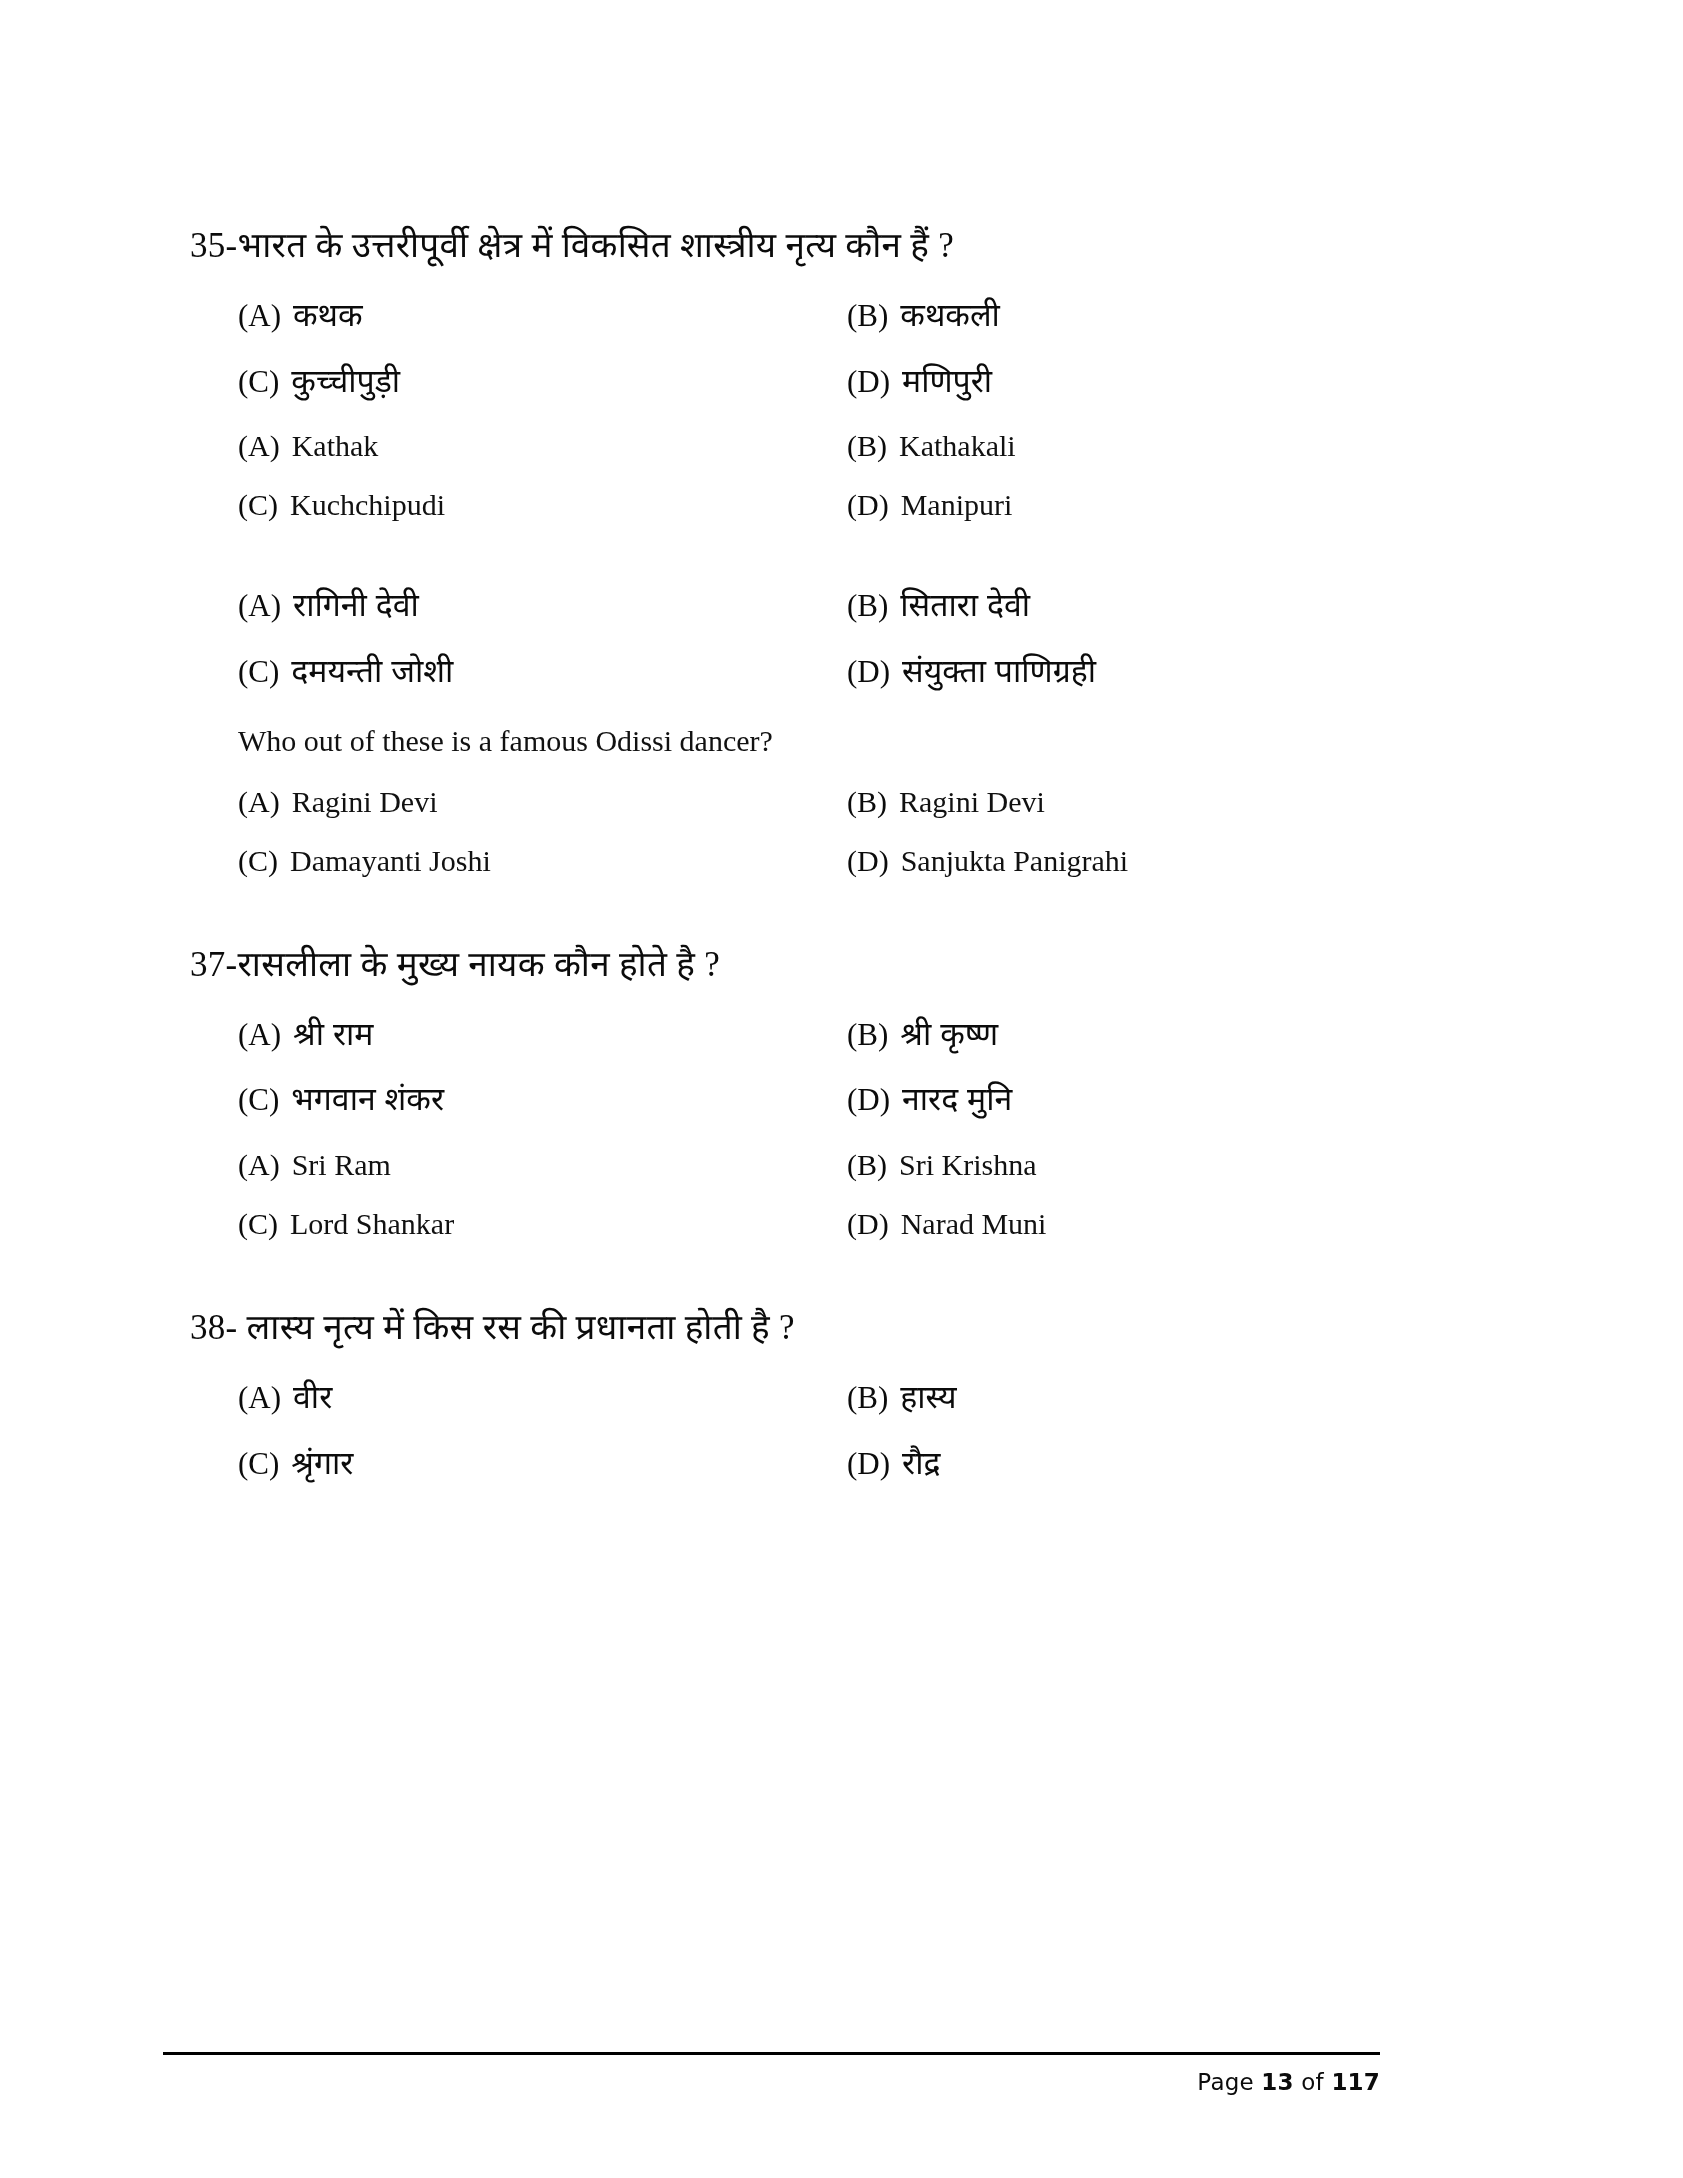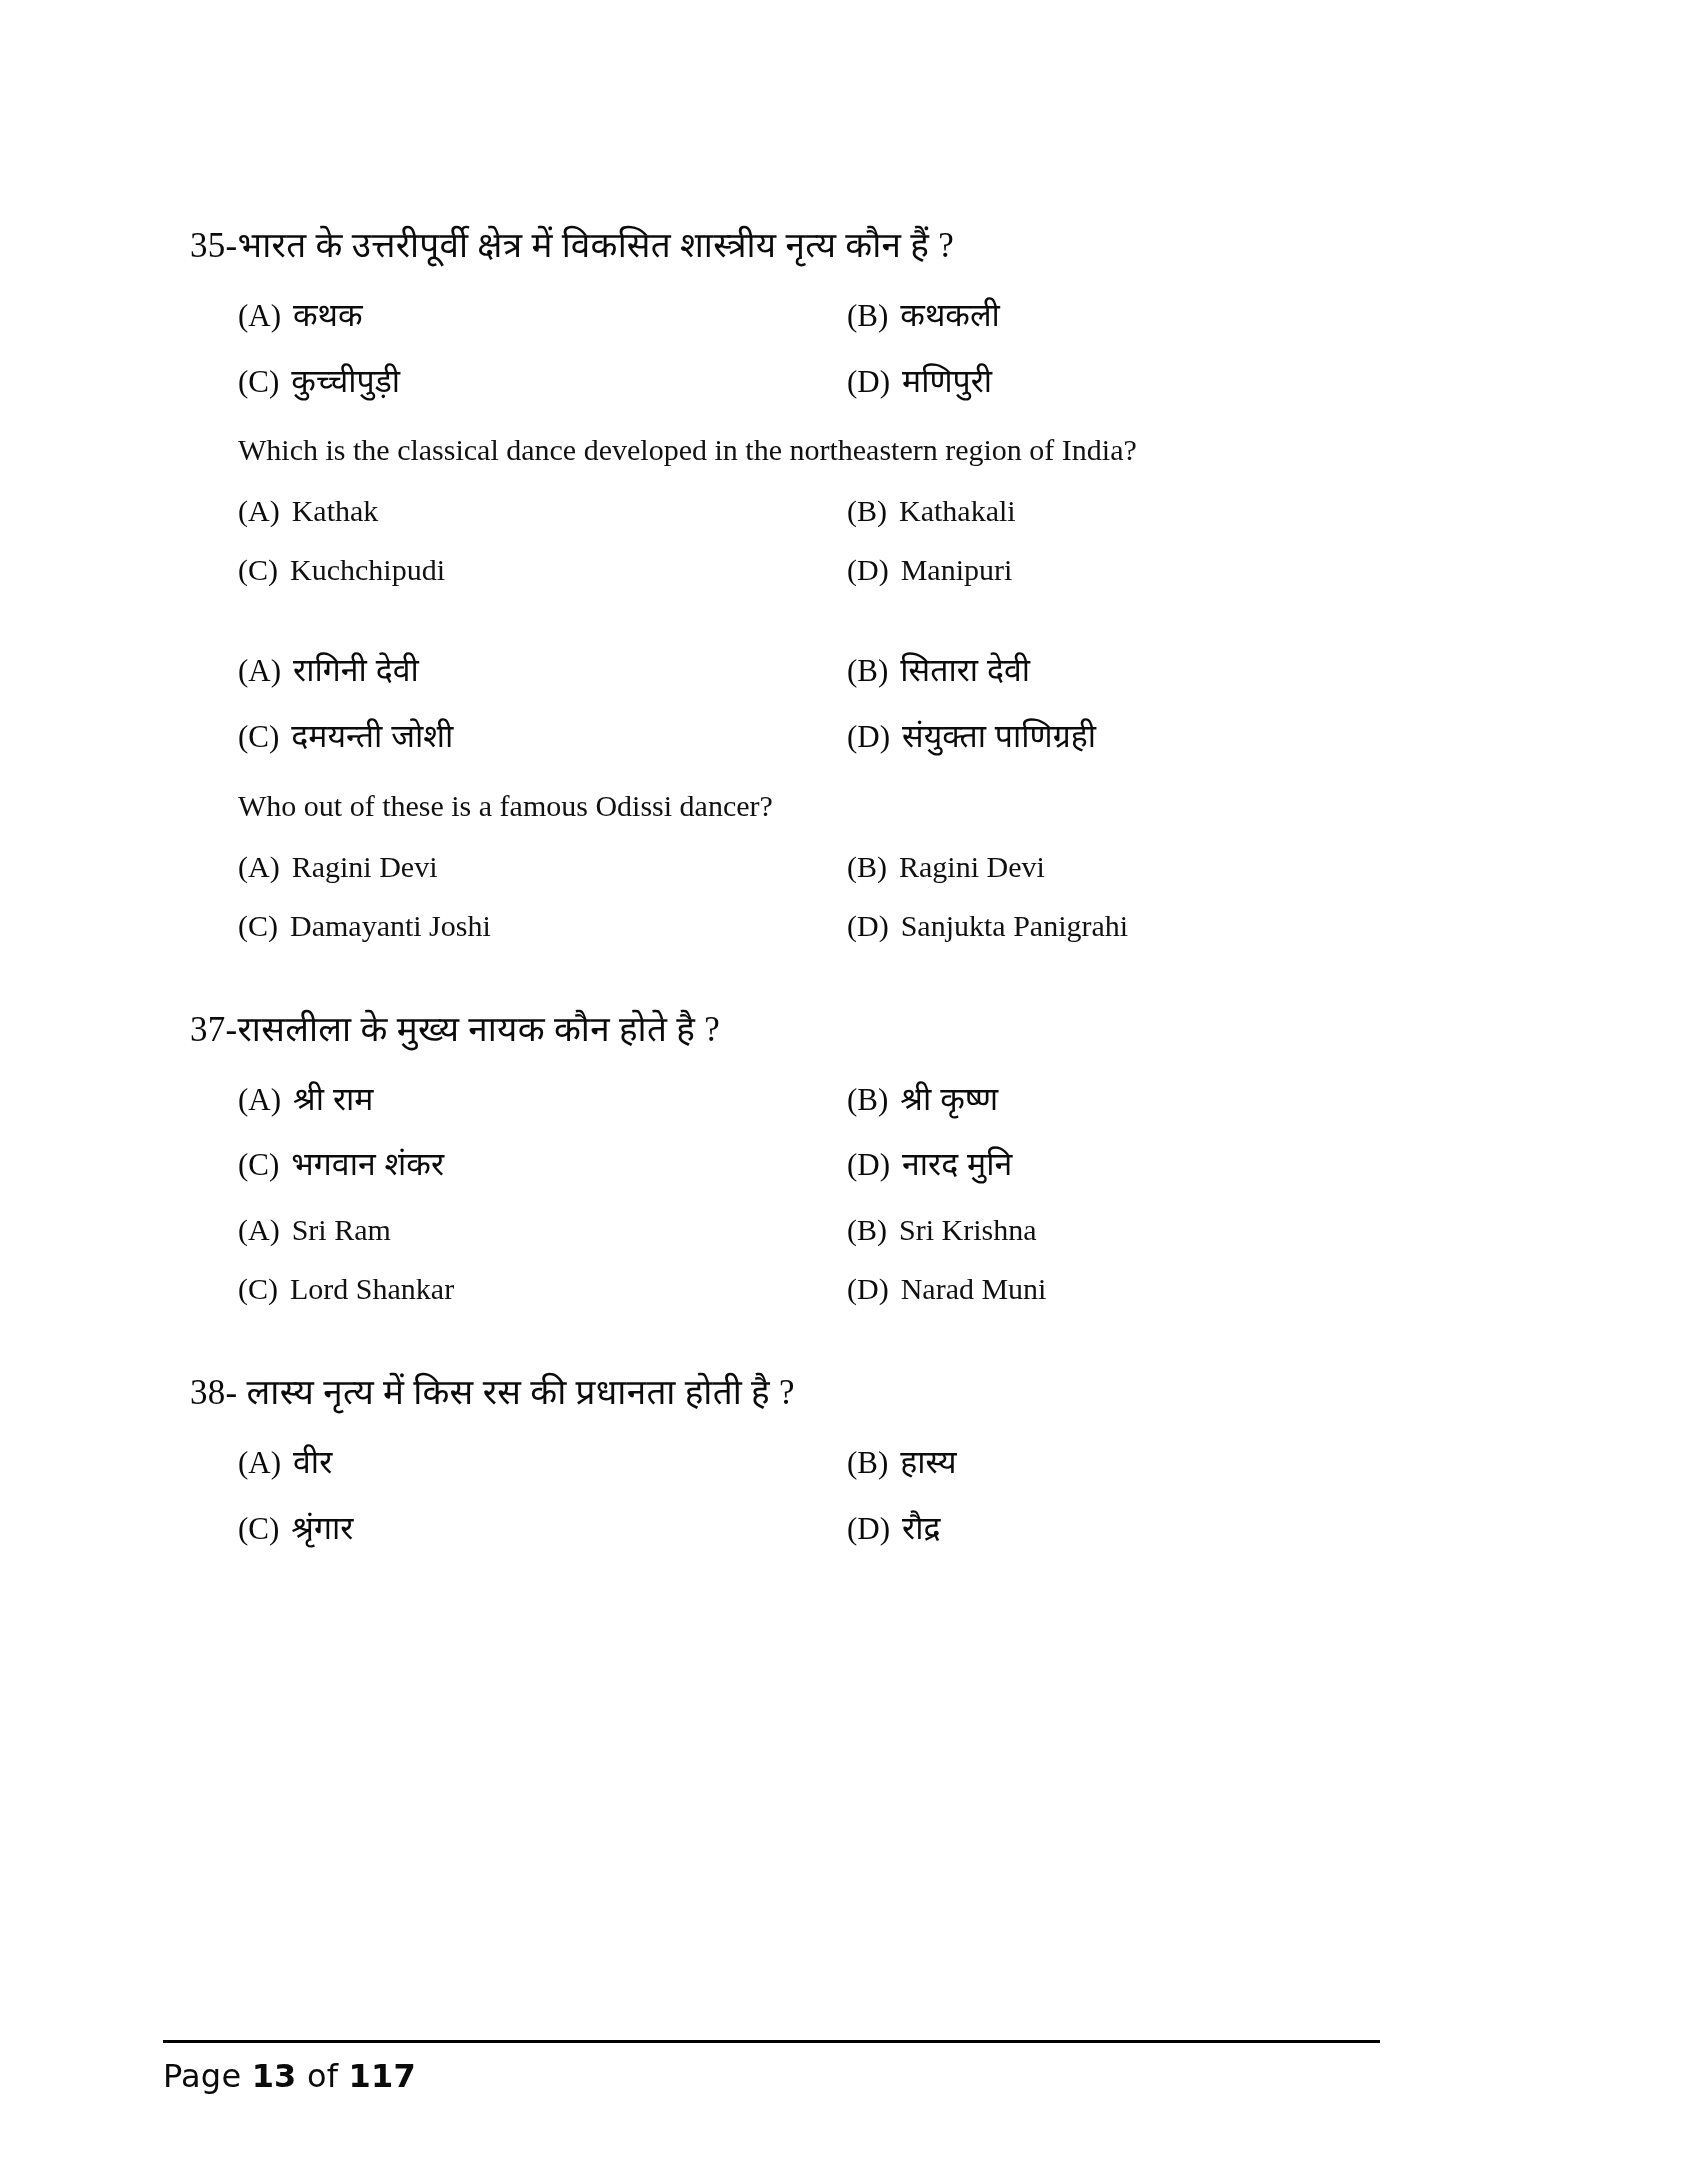--- a/index.html
+++ b/index.html
@@ -101,23 +101,23 @@
     position: absolute;
     left: 163px;
     right: 163px;
     bottom: 127px;
   }
   .footer-rule {
     border-top: 3px solid #000000;
     width: 100%;
   }
   .footer-text {
-    text-align: left;
+    text-align: right;
     font-family: "DejaVu Sans", "Liberation Sans", sans-serif;
-    font-size: 32px;
+    font-size: 23px;
     color: #0b0b0b;
     padding-top: 14px;
     letter-spacing: 0.2px;
   }
   .footer-text b { font-weight: bold; }
 </style>
 </head>
 <body>
 
 <div class="page">
@@ -142,21 +142,20 @@
         <div class="opt">
           <span class="tag">(C)</span>
           <span class="txt">कुच्चीपुड़ी</span>
         </div>
         <div class="opt">
           <span class="tag">(D)</span>
           <span class="txt">मणिपुरी</span>
         </div>
       </div>
 
-      <div class="q-eng-stem">Which is the classical dance developed in the northeastern region of India?</div>
 
       <div class="opt-row eng">
         <div class="opt">
           <span class="tag">(A)</span>
           <span class="txt">Kathak</span>
         </div>
         <div class="opt">
           <span class="tag">(B)</span>
           <span class="txt">Kathakali</span>
         </div>

